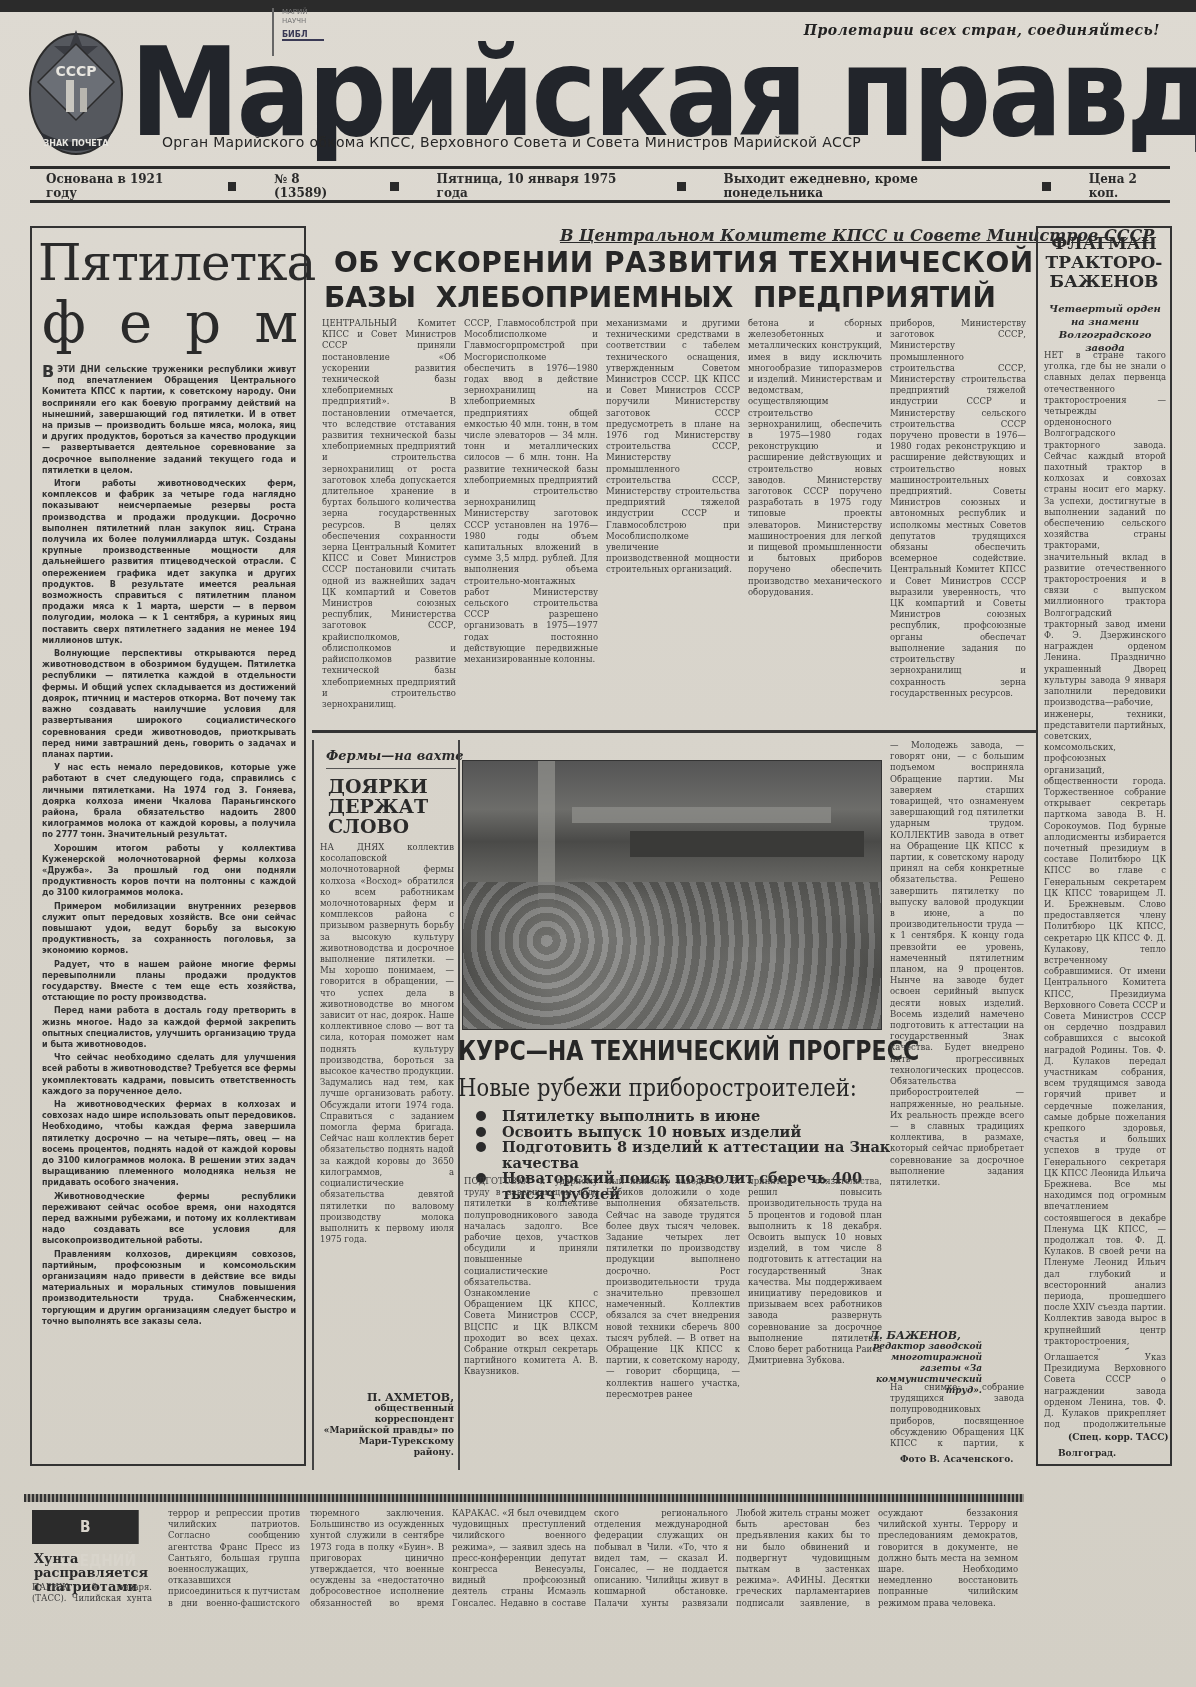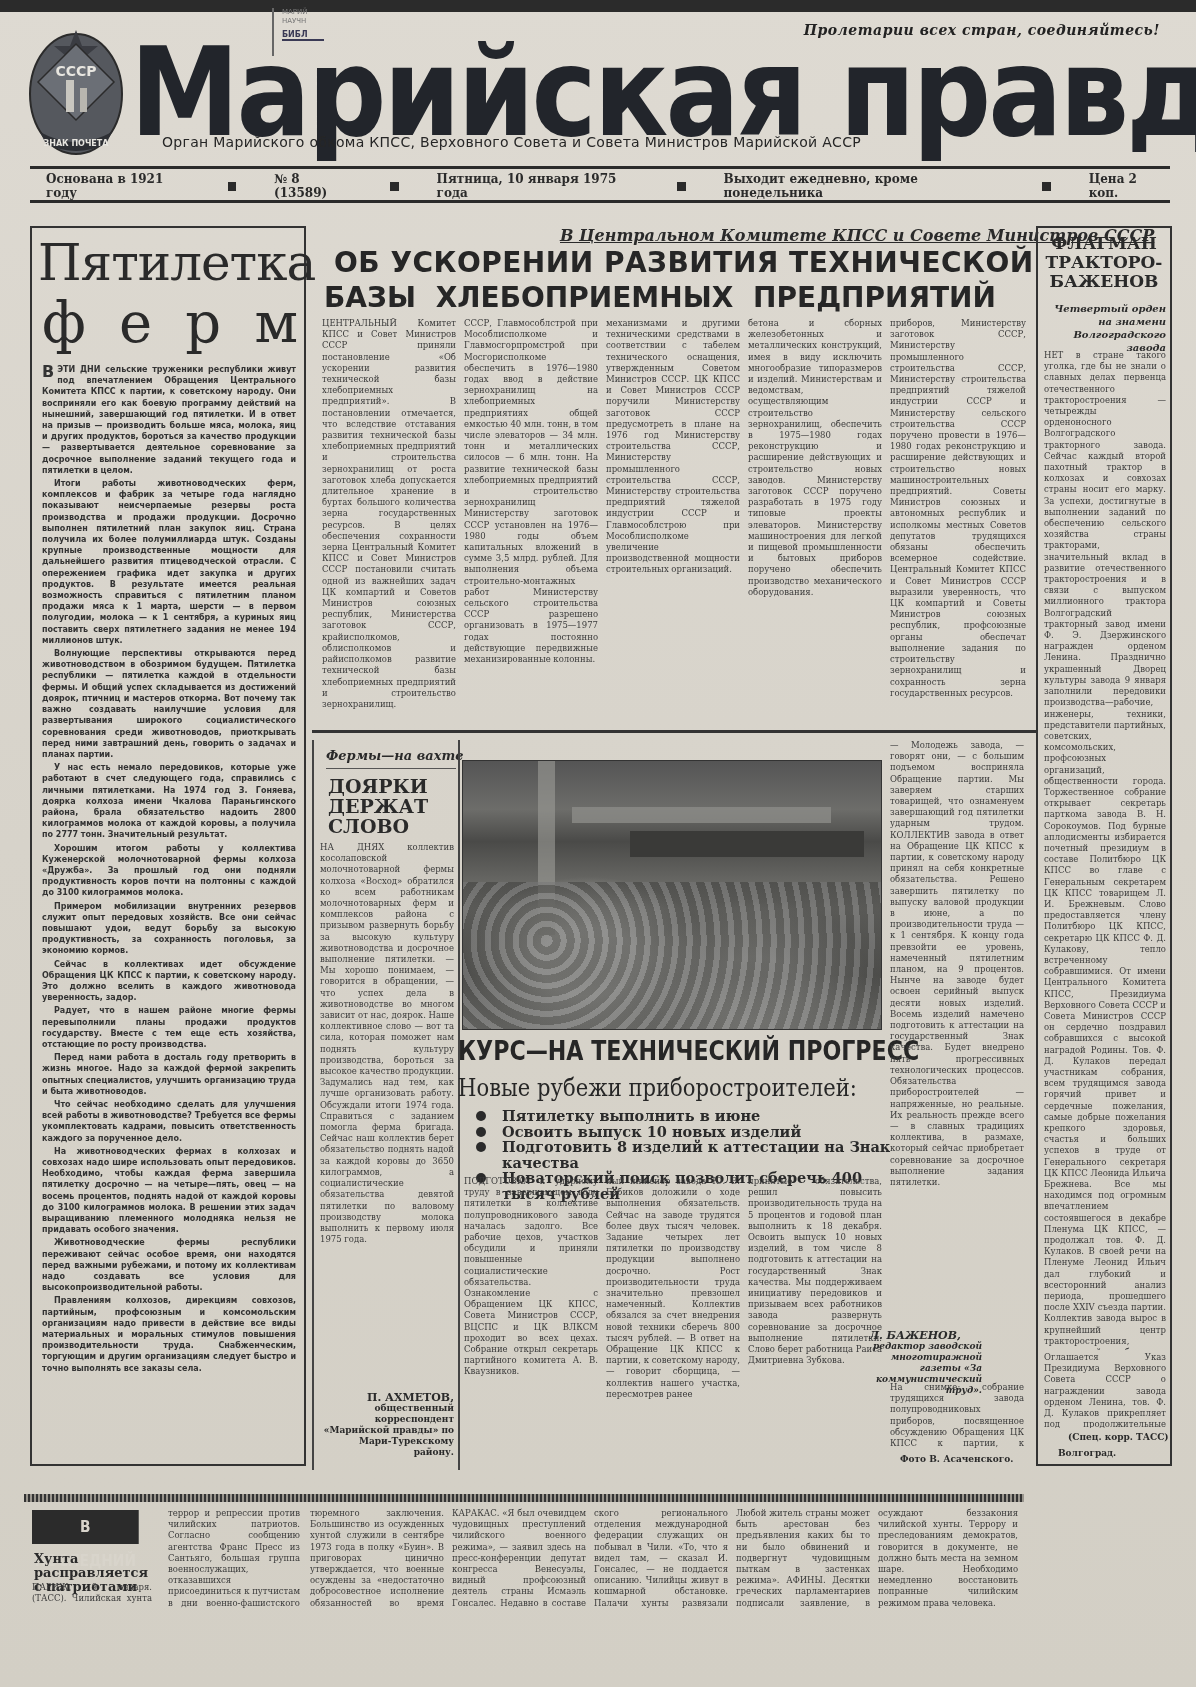--- a/index.html
+++ b/index.html
@@ -97,21 +97,20 @@
       <span>р</span>
       <span>м</span>
     </div>
     <div class="txt sans" style="position:absolute; left:10px; top:136px; width:254px; height:1096px;">
       <p style="text-indent:0"><span style="font-size:16px; font-weight:bold; float:left; line-height:16px; margin-right:3px;">В</span><span>ЭТИ ДНИ сельские труженики республики живут под впечатлением Обращения Центрального Комитета КПСС к партии, к советскому народу. Они восприняли его как боевую программу действий на нынешний, завершающий год пятилетки. И в ответ на призыв — производить больше мяса, молока, яиц и других продуктов, бороться за качество продукции — развертывается деятельное соревнование за досрочное выполнение заданий текущего года и пятилетки в целом.</span></p>
       <p>Итоги работы животноводческих ферм, комплексов и фабрик за четыре года наглядно показывают неисчерпаемые резервы роста производства и продажи продукции. Досрочно выполнен пятилетний план закупок яиц. Страна получила их более полумиллиарда штук. Созданы крупные производственные мощности для дальнейшего развития птицеводческой отрасли. С опережением графика идет закупка и других продуктов. В результате имеется реальная возможность справиться с пятилетним планом продажи мяса к 1 марта, шерсти — в первом полугодии, молока — к 1 сентября, а куриных яиц поставить сверх пятилетнего задания не менее 194 миллионов штук.</p>
       <p>Волнующие перспективы открываются перед животноводством в обозримом будущем. Пятилетка республики — пятилетка каждой в отдельности фермы. И общий успех складывается из достижений доярок, птичниц и мастеров откорма. Вот почему так важно создавать наилучшие условия для развертывания широкого социалистического соревнования среди животноводов, приоткрывать перед ними завтрашний день, говорить о задачах и планах партии.</p>
       <p>У нас есть немало передовиков, которые уже работают в счет следующего года, справились с личными пятилетками. На 1974 год З. Гоняева, доярка колхоза имени Чкалова Параньгинского района, брала обязательство надоить 2800 килограммов молока от каждой коровы, а получила по 2777 тонн. Значительный результат.</p>
       <p>Хорошим итогом работы у коллектива Куженерской молочнотоварной фермы колхоза «Дружба». За прошлый год они подняли продуктивность коров почти на полтонны с каждой до 3100 килограммов молока.</p>
       <p>Примером мобилизации внутренних резервов служит опыт передовых хозяйств. Все они сейчас повышают удои, ведут борьбу за высокую продуктивность, за сохранность поголовья, за экономию кормов.</p>
-      <p>Сейчас в коллективах идет обсуждение Обращения ЦК КПСС к партии, к советскому народу. Это должно вселить в каждого животновода уверенность, задор.</p>
       <p>Радует, что в нашем районе многие фермы перевыполнили планы продажи продуктов государству. Вместе с тем еще есть хозяйства, отстающие по росту производства.</p>
       <p>Перед нами работа в досталь году претворить в жизнь многое. Надо за каждой фермой закрепить опытных специалистов, улучшить организацию труда и быта животноводов.</p>
       <p>Что сейчас необходимо сделать для улучшения всей работы в животноводстве? Требуется все фермы укомплектовать кадрами, повысить ответственность каждого за порученное дело.</p>
       <p>На животноводческих фермах в колхозах и совхозах надо шире использовать опыт передовиков. Необходимо, чтобы каждая ферма завершила пятилетку досрочно — на четыре—пять, овец — на восемь процентов, поднять надой от каждой коровы до 3100 килограммов молока. В решении этих задач выращиванию племенного молодняка нельзя не придавать особого значения.</p>
       <p>Животноводческие фермы республики переживают сейчас особое время, они находятся перед важными рубежами, и потому их коллективам надо создавать все условия для высокопроизводительной работы.</p>
       <p>Правлениям колхозов, дирекциям совхозов, партийным, профсоюзным и комсомольским организациям надо привести в действие все виды материальных и моральных стимулов повышения производительности труда. Снабженческим, торгующим и другим организациям следует быстро и точно выполнять все заказы села.</p>
     </div>
   </div>
 
   <div class="kicker" style="position:absolute; left:560px; top:226px; font-size:16px; text-decoration:underline; color:#2a2a2a;">В Центральном Комитете КПСС и Совете Министров СССР</div>
@@ -169,21 +168,21 @@
   </div>
   <div class="txt col" style="left:890px; top:1382px; width:134px; height:70px;">На снимке: собрание трудящихся завода полупроводниковых приборов, посвященное обсуждению Обращения ЦК КПСС к партии, к советскому народу.</div>
   <div style="position:absolute; left:900px; top:1454px; font-family:'DejaVu Serif',serif; font-size:9px; font-weight:bold; color:#2a2a2a;">Фото В. Асаченского.</div>
 
   <div class="box" style="left:1036px; top:226px; width:136px; height:1240px;">
     <div style="position:absolute; left:0; top:6px; width:132px; text-align:center; font-family:'DejaVu Serif',serif; font-weight:bold; font-size:17px; line-height:19px; color:#2a2a2a;">
       <div>ФЛАГМАН</div>
       <div>ТРАКТОРО-</div>
       <div>БАЖЕНОВ</div>
     </div>
-    <div class="kicker" style="position:absolute; left:6px; top:74px; width:122px; text-align:right; font-size:10px; line-height:13px; color:#2a2a2a;">Четвертый орден на знамени Волгоградского завода</div>
+    <div class="kicker" style="position:absolute; left:6px; top:74px; width:122px; text-align:center; font-size:10px; line-height:13px; color:#2a2a2a;">Четвертый орден на знамени Волгоградского завода</div>
     <div class="txt" style="position:absolute; left:6px; top:122px; width:122px; height:1000px;">НЕТ в стране такого уголка, где бы не знали о славных делах первенца отечественного тракторостроения — четырежды орденоносного Волгоградского тракторного завода. Сейчас каждый второй пахотный трактор в колхозах и совхозах страны носит его марку. За успехи, достигнутые в выполнении заданий по обеспечению сельского хозяйства страны тракторами, значительный вклад в развитие отечественного тракторостроения и в связи с выпуском миллионного трактора Волгоградский тракторный завод имени Ф. Э. Дзержинского награжден орденом Ленина. Празднично украшенный Дворец культуры завода 9 января заполнили передовики производства—рабочие, инженеры, техники, представители партийных, советских, комсомольских, профсоюзных организаций, общественности города. Торжественное собрание открывает секретарь парткома завода В. Н. Сорокоумов. Под бурные аплодисменты избирается почетный президиум в составе Политбюро ЦК КПСС во главе с Генеральным секретарем ЦК КПСС товарищем Л. И. Брежневым. Слово предоставляется члену Политбюро ЦК КПСС, секретарю ЦК КПСС Ф. Д. Кулакову, тепло встреченному собравшимися. От имени Центрального Комитета КПСС, Президиума Верховного Совета СССР и Совета Министров СССР он сердечно поздравил собравшихся с высокой наградой Родины. Тов. Ф. Д. Кулаков передал участникам собрания, всем трудящимся завода горячий привет и сердечные пожелания, самые добрые пожелания крепкого здоровья, счастья и больших успехов в труде от Генерального секретаря ЦК КПСС Леонида Ильича Брежнева. Все мы находимся под огромным впечатлением состоявшегося в декабре Пленума ЦК КПСС, — продолжал тов. Ф. Д. Кулаков. В своей речи на Пленуме Леонид Ильич дал глубокий и всесторонний анализ периода, прошедшего после XXIV съезда партии. Коллектив завода вырос в крупнейший центр тракторостроения, миллионный рубеж по годовому выпуску тракторов, выйдя по этому показателю на первое место в мире. Тов. Ф. Д. Кулаков остановился на задачах, стоящих перед отраслью в целом и перед Волгоградским заводом.</div>
     <div class="txt" style="position:absolute; left:6px; top:1124px; width:122px; height:76px;">Оглашается Указ Президиума Верховного Совета СССР о награждении завода орденом Ленина, тов. Ф. Д. Кулаков прикрепляет под продолжительные аплодисменты участников собрания орден к знамени Волгоградского тракторного.</div>
     <div style="position:absolute; left:30px; top:1204px; font-family:'DejaVu Serif',serif; font-size:9px; font-weight:bold; color:#2a2a2a;">(Спец. корр. ТАСС)</div>
     <div style="position:absolute; left:20px; top:1220px; font-family:'DejaVu Serif',serif; font-size:9px; font-weight:bold; color:#2a2a2a;">Волгоград.</div>
   </div>
 
   <div class="hatch" style="left:24px; top:1494px; width:1000px;"></div>
   <div style="position:absolute; left:32px; top:1510px; width:116px; height:34px; background:#2b2b2b; color:#d8d4cb; font-family:'DejaVu Sans',sans-serif; font-weight:bold; font-size:15px; line-height:34px; text-align:center; transform:scaleX(.92); transform-origin:left;">В ПОСЛЕДНИЙ ЧАС</div>
   <div style="position:absolute; left:34px; top:1552px; width:120px; font-family:'DejaVu Serif',serif; font-weight:bold; font-size:13px; line-height:14px; color:#2a2a2a;">Хунта расправляется с патриотами</div>
   <div class="txt" style="position:absolute; left:32px; top:1582px; width:120px; height:24px;">ПАРИЖ. 9 января. (ТАСС). Чилийская хунта продолжает</div>

